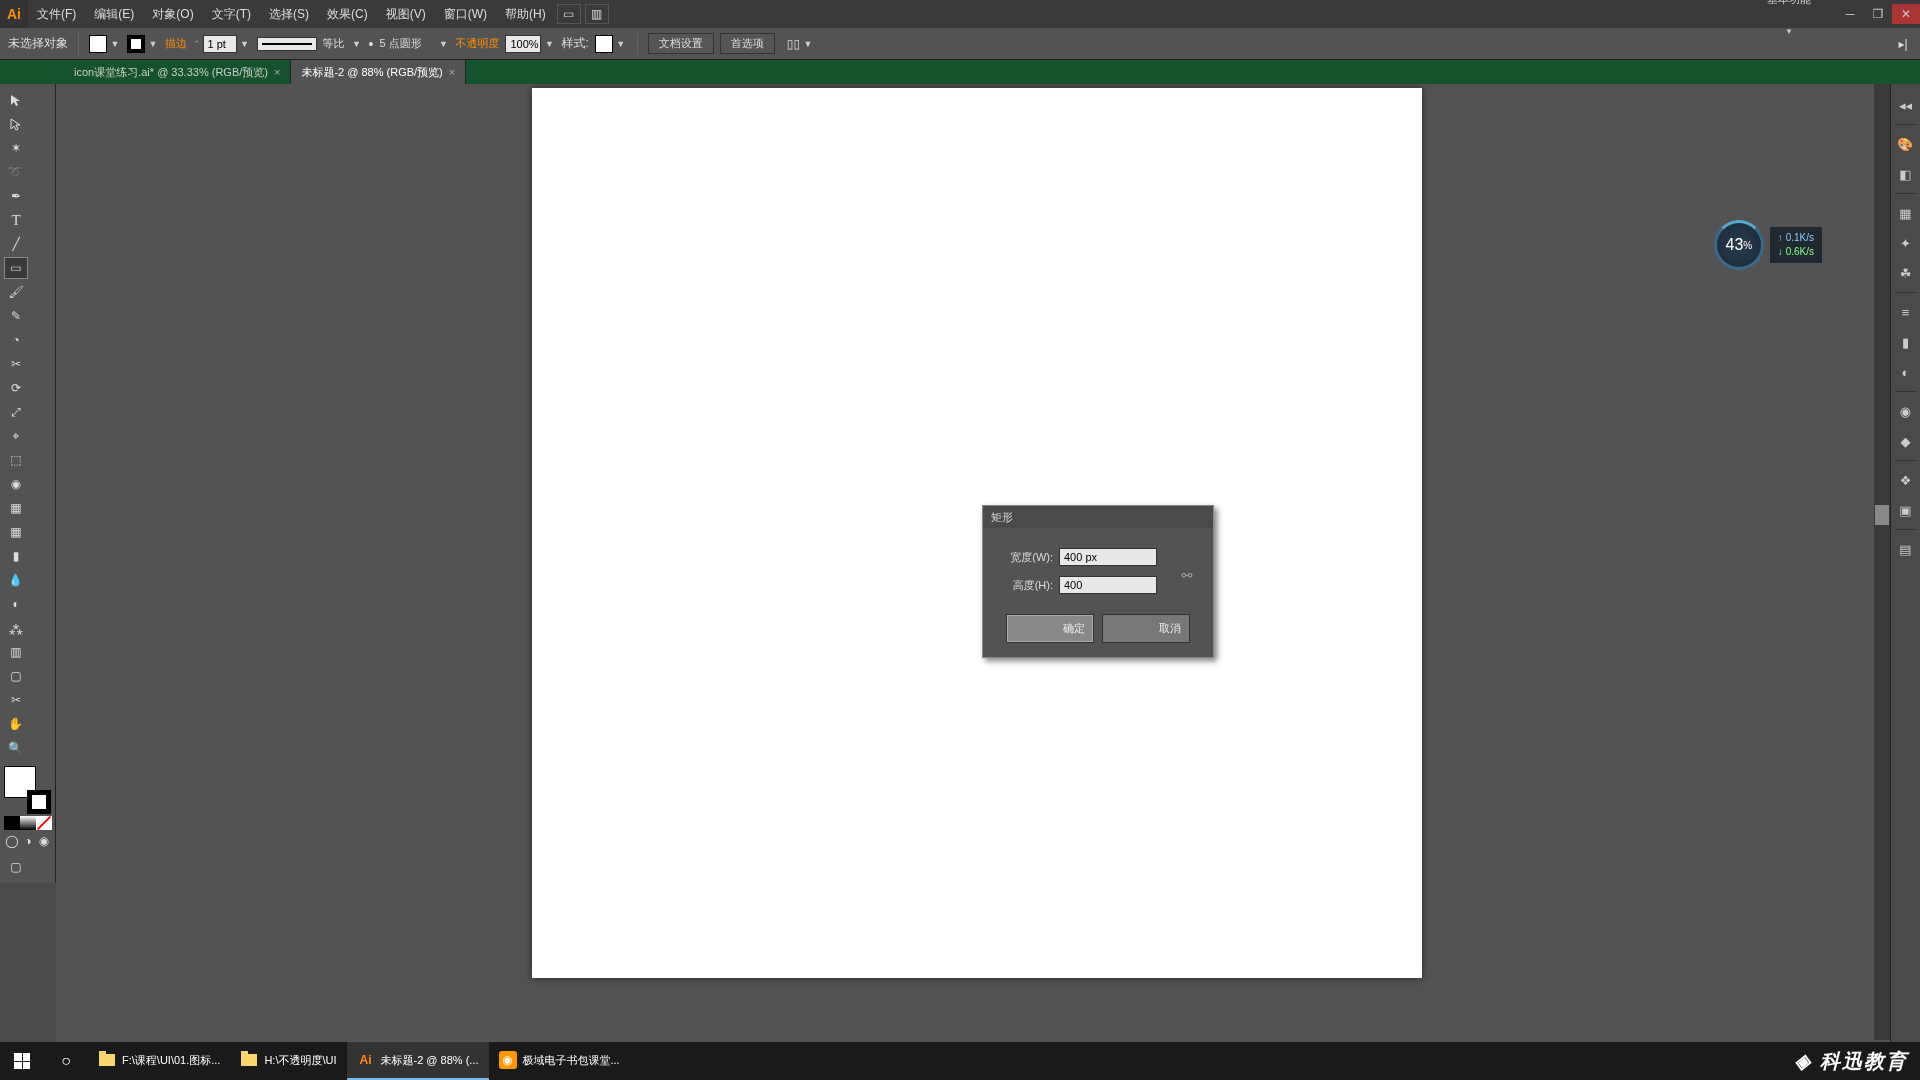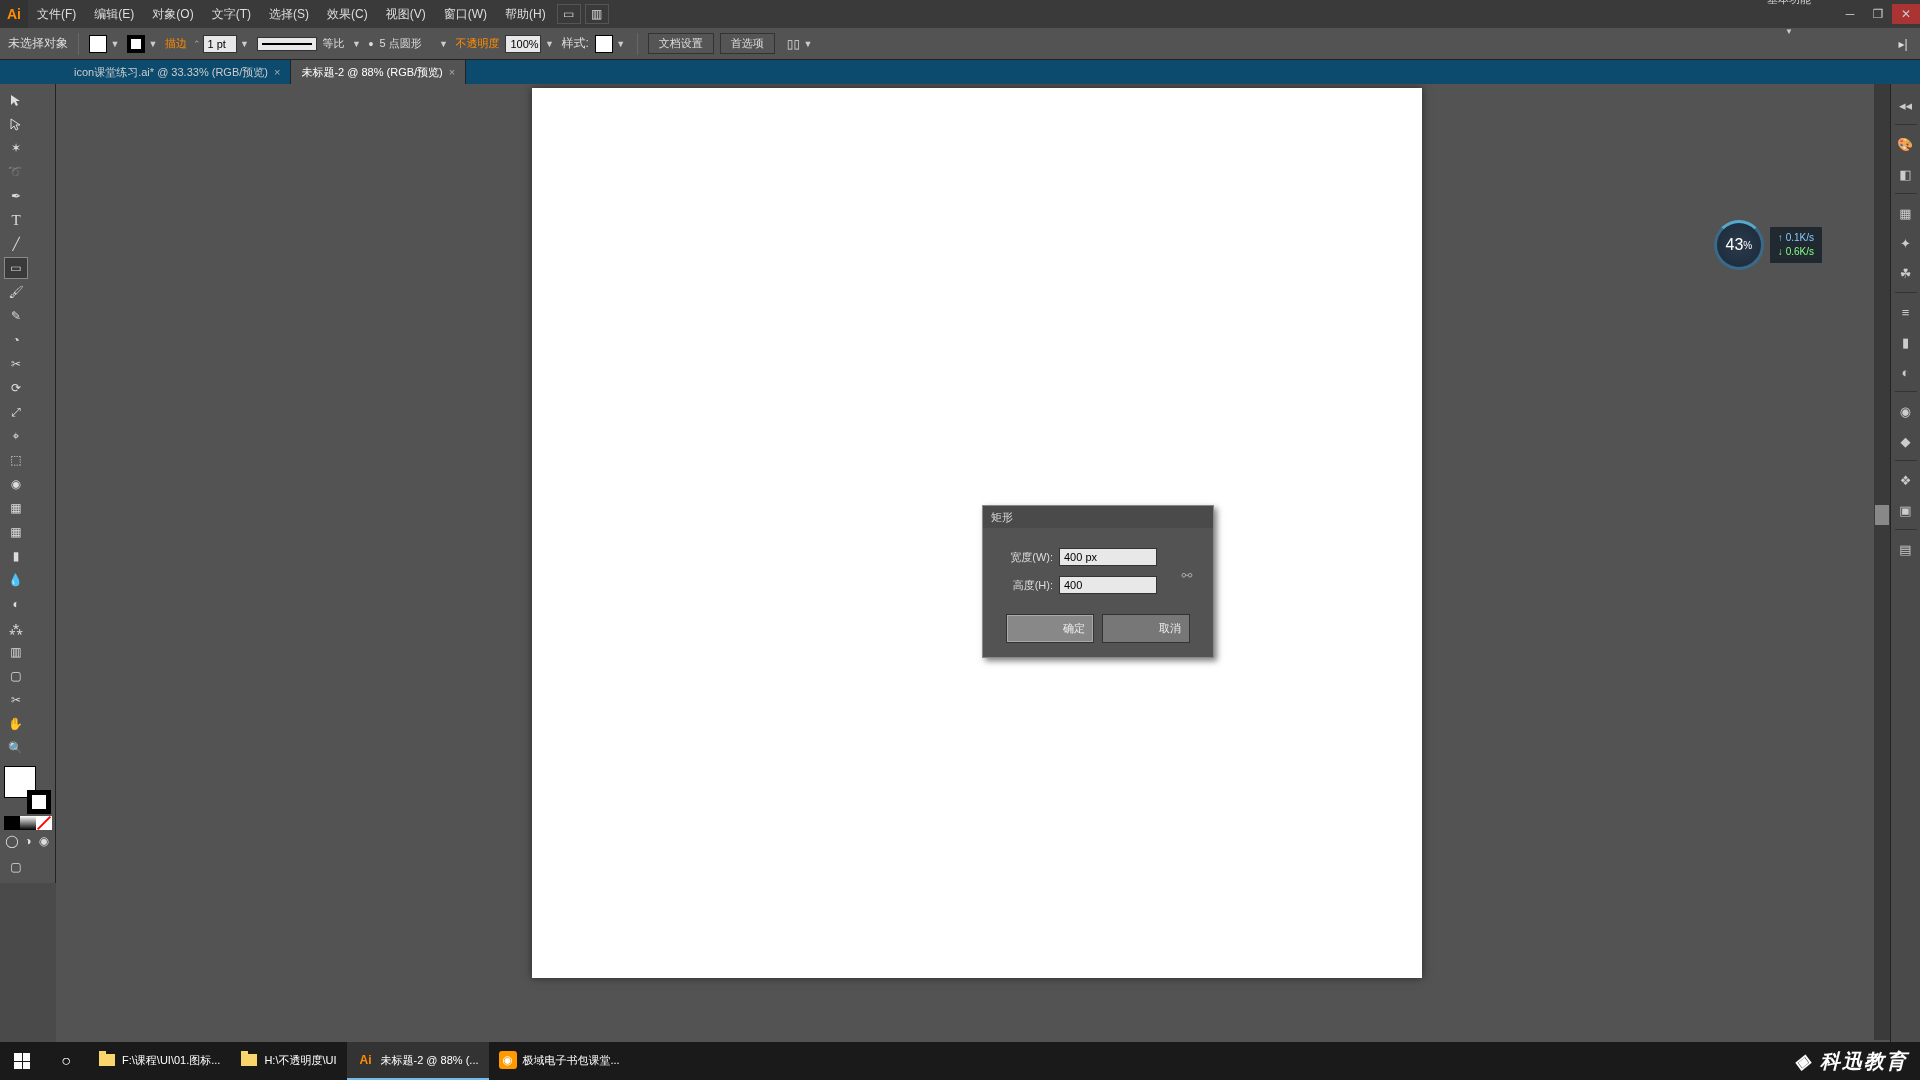--- a/index.html
+++ b/index.html
@@ -22,21 +22,21 @@
 .opt-dd { width:12px; height:12px; display:inline-flex; align-items:center; justify-content:center; font-size:9px; color:#ccc; }
 .opt-input { background:#e8e8e8; color:#000; height:18px; padding:0 4px; font-size:11px; border:1px solid #333; display:inline-flex; align-items:center; }
 .opt-box { display:flex; align-items:center; gap:2px; }
 .opt-divider { width:1px; height:22px; background:#666; margin:0 4px; }
 .stroke-preview { width:60px; height:14px; background:#e8e8e8; border:1px solid #333; display:flex; align-items:center; justify-content:center; }
 .stroke-line { width:50px; height:2px; background:#000; }
 .opt-btn { padding:2px 10px; background:#555; border:1px solid #333; font-size:11px; }
 .collapse-right { margin-left:auto; width:18px; height:18px; display:flex; align-items:center; justify-content:center; }
 
 
-.tabbar { height:24px; background:#0c4a6e; display:flex; align-items:center; font-size:11px; padding-left:64px; }
+.tabbar { height:24px; background:#14532d; display:flex; align-items:center; font-size:11px; padding-left:64px; }
 .doctab { padding:0 10px; height:24px; display:flex; align-items:center; gap:6px; color:#ccc; border-right:1px solid #222; }
 .doctab.active { background:#535353; color:#fff; }
 .tab-close { font-size:11px; color:#aaa; cursor:pointer; }
 
 
 .workarea { position:absolute; top:84px; left:56px; right:30px; bottom:24px; background:#535353; overflow:hidden; }
 .canvas { position:absolute; left:476px; top:4px; width:890px; height:890px; background:#fff; box-shadow:0 0 8px rgba(0,0,0,.5); }
 
 
 .toolpanel { position:absolute; top:84px; left:0; width:56px; background:#535353; border-right:1px solid #222; display:flex; flex-wrap:wrap; padding:4px; }

